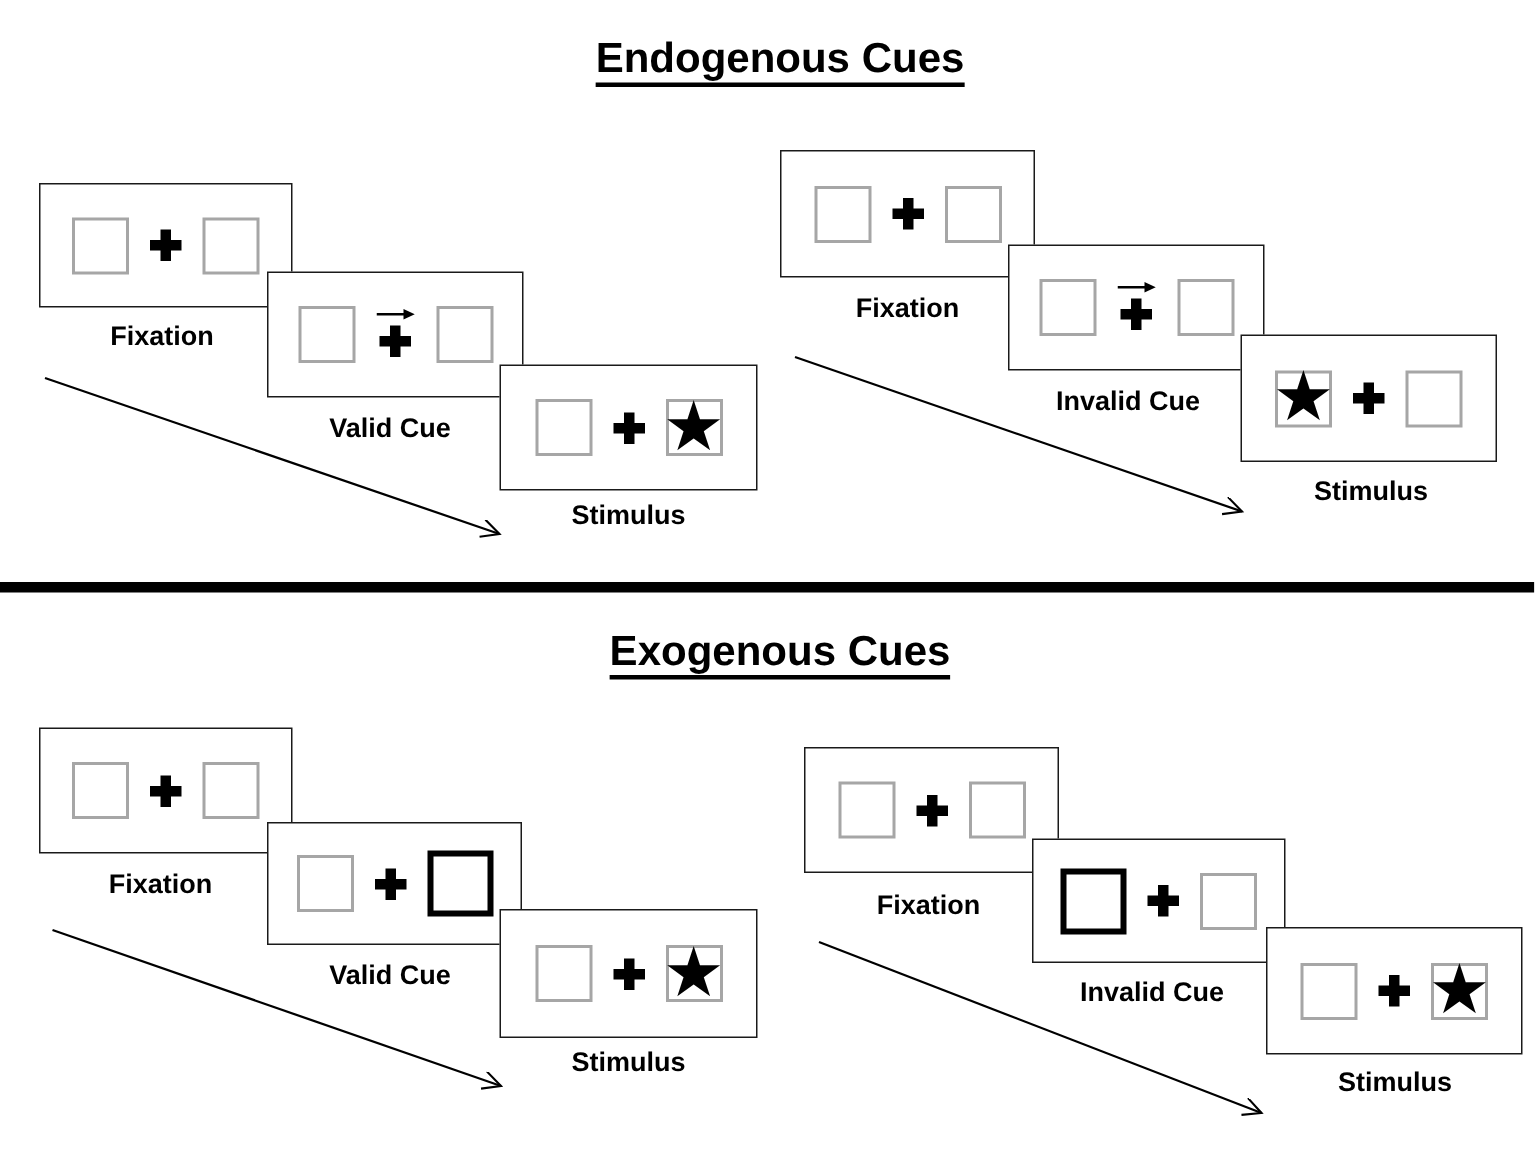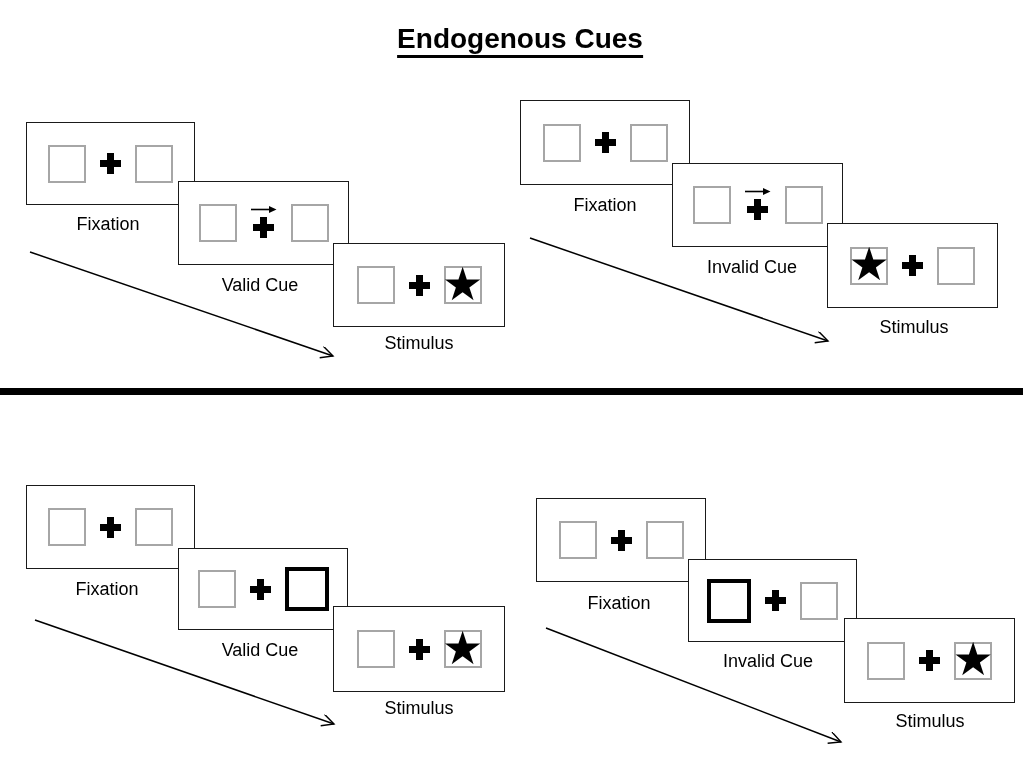--- a/index.html
+++ b/index.html
@@ -21,21 +21,21 @@
   .sq{width:38px;height:38px;border:2px solid #a6a6a6;box-sizing:border-box;
       background:#fff;display:flex;align-items:center;justify-content:center;flex:0 0 auto;}
   .sq-bold{width:44px;height:44px;border:4px solid #000;box-sizing:border-box;
       background:#fff;flex:0 0 auto;}
   .plus{position:relative;width:21px;height:21px;flex:0 0 auto;}
   .plus::before{content:"";position:absolute;left:0;right:0;top:7px;height:7px;background:#000;}
   .plus::after{content:"";position:absolute;top:0;bottom:0;left:7px;width:7px;background:#000;}
   .cue-stack{display:flex;flex-direction:column;align-items:center;gap:3px;margin-top:-4px;}
   .star{font-size:46px;line-height:1;margin-top:-3px;color:#000;}
   .plabel{
-    position:absolute;transform:translateX(-50%);font-size:18px;font-weight:400;
+    position:absolute;transform:translateX(-50%);font-size:18px;font-weight:700;
     white-space:nowrap;line-height:1.1;
   }
   .flow-arrow{position:absolute;overflow:visible;}
 </style>
 </head>
 <body>
 
 <div class="canvas">
 
   <div class="title" style="top:24px;">Endogenous Cues</div>
@@ -109,20 +109,21 @@
         <marker id="ah2" markerWidth="18" markerHeight="16" refX="13" refY="6" orient="auto" markerUnits="userSpaceOnUse">
           <path d="M1,0 L13,6 L1,12" fill="none" stroke="#000" stroke-width="1.4"></path>
         </marker>
       </defs>
       <line x1="2" y1="2" x2="300" y2="105" stroke="#000" stroke-width="1.5" marker-end="url(#ah2)"></line>
     </svg>
   </div>
 
   <div class="divider"></div>
 
+  <div class="title" style="top:419px;">Exogenous Cues</div>
 
   <div>
     <div class="panel" style="left:26px;top:485px;width:169px;">
       <span class="sq"></span>
       <span class="plus"></span>
       <span class="sq"></span>
     </div>
     <div class="panel" style="left:178px;top:548px;width:170px;height:82px;">
       <span class="sq"></span>
       <span class="plus"></span>

